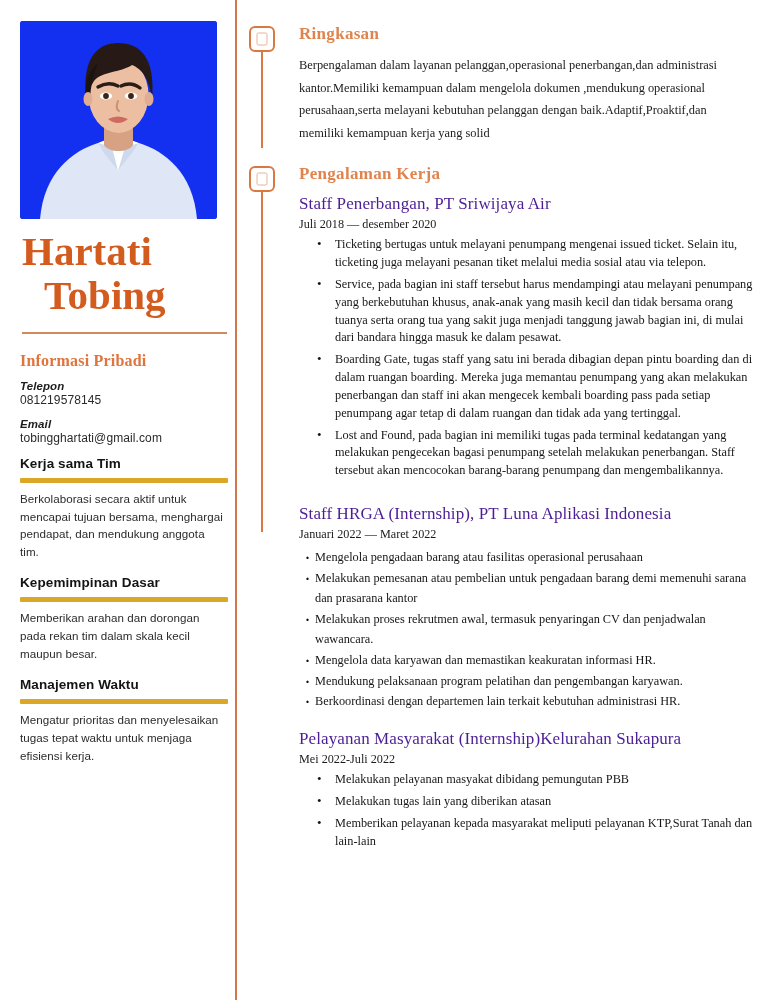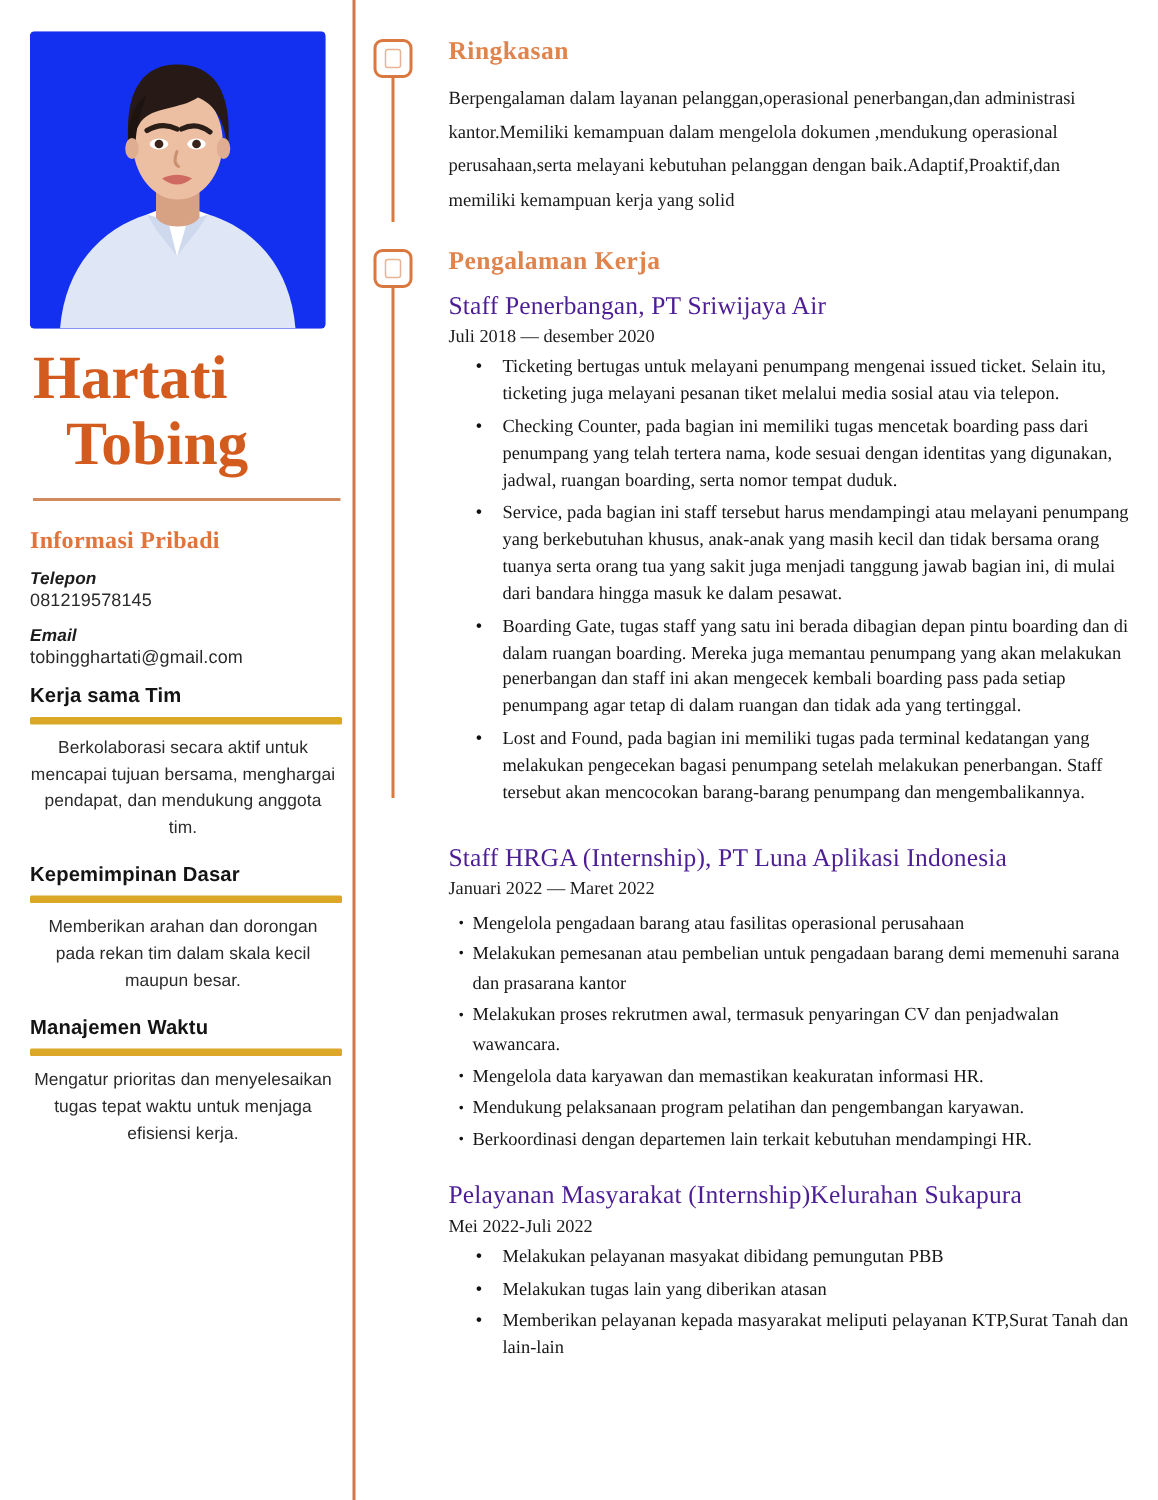--- a/index.html
+++ b/index.html
@@ -99,21 +99,20 @@
     margin: 7px 0 7px 0;
     width: 208px;
     border-radius: 1px;
   }
   .skill-desc {
     font-size: 11.6px;
     line-height: 1.55;
     color: #2b2b2b;
     letter-spacing: .05px;
     width: 204px;
-    text-align: center;
   }
 
   
   .col-divider {
     position: absolute;
     left: 235px;
     top: 0;
     width: 2px;
     height: 1000px;
     background: #D2764B;
@@ -345,39 +344,38 @@
           <i></i>
         </span>
       <span class="sec-rail" style="height:340px;"></span>
       <h1 class="sec-title">Pengalaman Kerja</h1>
 
       <div class="job">
         <div class="job-title">Staff Penerbangan, PT Sriwijaya Air</div>
         <div class="job-dates">Juli 2018 — desember 2020</div>
         <ul class="job-bullets">
           <li>Ticketing bertugas untuk melayani penumpang mengenai issued ticket. Selain itu, ticketing juga melayani pesanan tiket melalui media sosial atau via telepon.</li>
-          <li>Checking Counter, pada bagian ini memiliki tugas mencetak boarding pass dari penumpang yang telah tertera nama, kode sesuai dengan identitas yang digunakan, jadwal, ruangan boarding, serta nomor tempat duduk.</li>
           <li>Service, pada bagian ini staff tersebut harus mendampingi atau melayani penumpang yang berkebutuhan khusus, anak-anak yang masih kecil dan tidak bersama orang tuanya serta orang tua yang sakit juga menjadi tanggung jawab bagian ini, di mulai dari bandara hingga masuk ke dalam pesawat.</li>
           <li>Boarding Gate, tugas staff yang satu ini berada dibagian depan pintu boarding dan di dalam ruangan boarding. Mereka juga memantau penumpang yang akan melakukan penerbangan dan staff ini akan mengecek kembali boarding pass pada setiap penumpang agar tetap di dalam ruangan dan tidak ada yang tertinggal.</li>
           <li>Lost and Found, pada bagian ini memiliki tugas pada terminal kedatangan yang melakukan pengecekan bagasi penumpang setelah melakukan penerbangan. Staff tersebut akan mencocokan barang-barang penumpang dan mengembalikannya.</li>
         </ul>
       </div>
 
       <div class="gap-lg"></div>
 
       <div class="job">
         <div class="job-title">Staff HRGA (Internship), PT Luna Aplikasi Indonesia</div>
         <div class="job-dates">Januari 2022 — Maret 2022</div>
         <ul class="dash-bullets">
           <li>Mengelola pengadaan barang atau fasilitas operasional perusahaan</li>
           <li>Melakukan pemesanan atau pembelian untuk pengadaan barang demi memenuhi sarana dan prasarana kantor</li>
           <li>Melakukan proses rekrutmen awal, termasuk penyaringan CV dan penjadwalan wawancara.</li>
           <li>Mengelola data karyawan dan memastikan keakuratan informasi HR.</li>
           <li>Mendukung pelaksanaan program pelatihan dan pengembangan karyawan.</li>
-          <li>Berkoordinasi dengan departemen lain terkait kebutuhan mendampingi HR.</li>
+          <li>Berkoordinasi dengan departemen lain terkait kebutuhan administrasi HR.</li>
         </ul>
       </div>
 
       <div class="gap-md"></div>
 
       <div class="job">
         <div class="job-title">Pelayanan Masyarakat (Internship)Kelurahan Sukapura</div>
         <div class="job-dates">Mei 2022-Juli 2022</div>
         <ul class="job-bullets">
           <li>Melakukan pelayanan masyakat dibidang pemungutan PBB</li>

